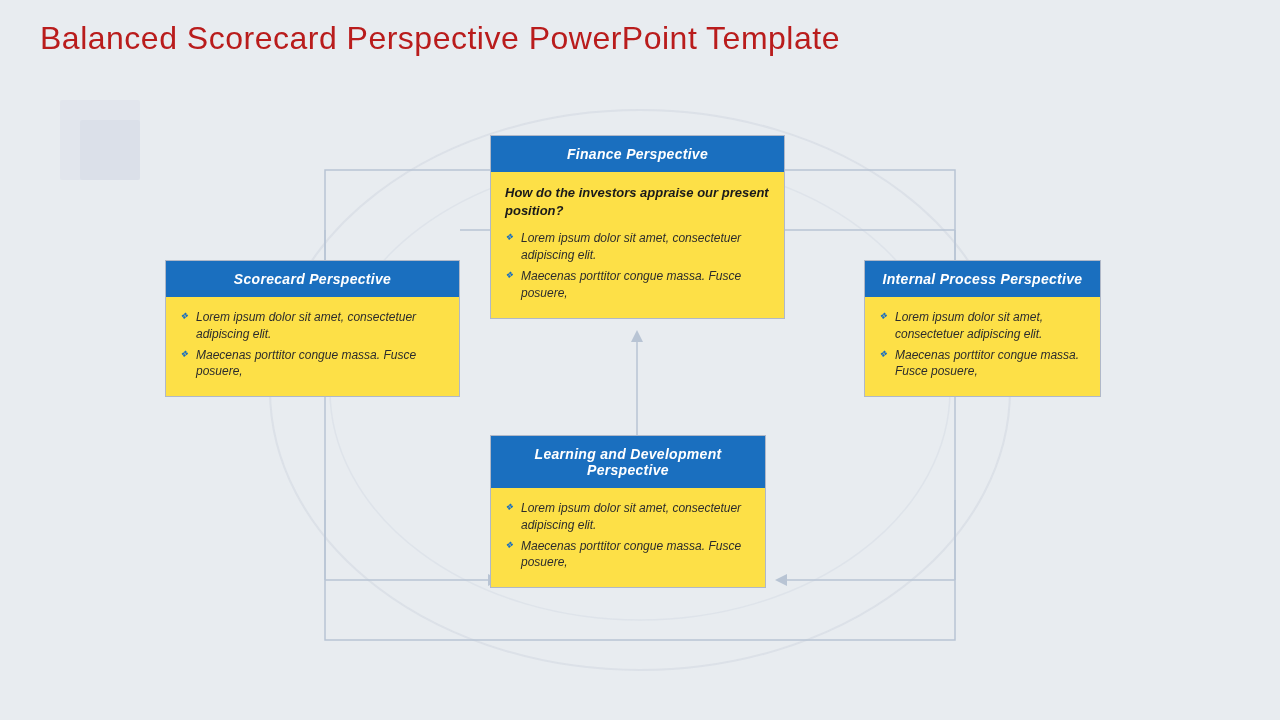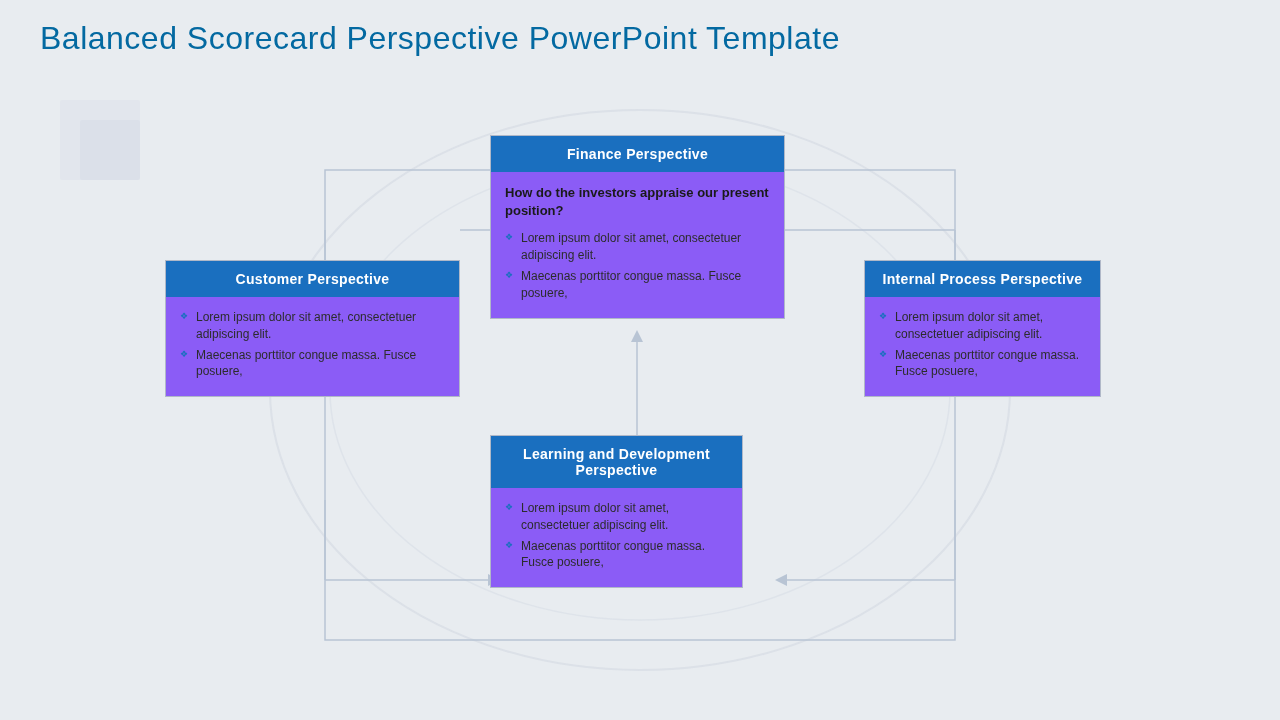--- a/index.html
+++ b/index.html
@@ -20,40 +20,41 @@
       pointer-events: none;
       z-index: 0;
     }
 
     .page-title {
       position: absolute;
       top: 20px;
       left: 40px;
       font-size: 32px;
       font-weight: 400;
-      color: #0369a1;
+      color: #b91c1c;
       letter-spacing: 0.5px;
       z-index: 2;
     }
 
     
     .connectors {
       position: absolute;
       top: 0; left: 0;
       width: 100%; height: 100%;
       z-index: 1;
       pointer-events: none;
     }
 
     
     .card {
       position: absolute;
       z-index: 3;
-      background: #8b5cf6;
+      background: #fde047;
       border: 1.5px solid #b0b8c8;
+      font-style: italic;
     }
 
     .card-header {
       background: #1a6fbf;
       color: #fff;
       font-weight: 700;
       font-size: 14px;
       text-align: center;
       padding: 10px 12px;
       letter-spacing: 0.3px;
@@ -112,21 +113,21 @@
     #internal-card {
       left: 864px;
       top: 260px;
       width: 237px;
     }
 
     
     #learning-card {
       left: 490px;
       top: 435px;
-      width: 253px;
+      width: 276px;
     }
   </style>
 </head>
 <body>
 
 <svg class="bg-watermark" viewBox="0 0 1280 720" xmlns="http://www.w3.org/2000/svg">
 
   <ellipse cx="640" cy="390" rx="370" ry="280" fill="none" stroke="#d0d6e0" stroke-width="2" opacity="0.5"></ellipse>
   <ellipse cx="640" cy="390" rx="310" ry="230" fill="none" stroke="#d0d6e0" stroke-width="1.5" opacity="0.4"></ellipse>
 
@@ -168,21 +169,21 @@
   <div class="card-body">
     <div class="card-question">How do the investors appraise our present position?</div>
     <ul class="card-bullets">
       <li>Lorem ipsum dolor sit amet, consectetuer adipiscing elit.</li>
       <li>Maecenas porttitor congue massa. Fusce posuere,</li>
     </ul>
   </div>
 </div>
 
 <div class="card" id="customer-card">
-  <div class="card-header">Customer Perspective</div>
+  <div class="card-header">Scorecard Perspective</div>
   <div class="card-body">
     <ul class="card-bullets">
       <li>Lorem ipsum dolor sit amet, consectetuer adipiscing elit.</li>
       <li>Maecenas porttitor congue massa. Fusce posuere,</li>
     </ul>
   </div>
 </div>
 
 <div class="card" id="internal-card">
   <div class="card-header">Internal Process Perspective</div>

